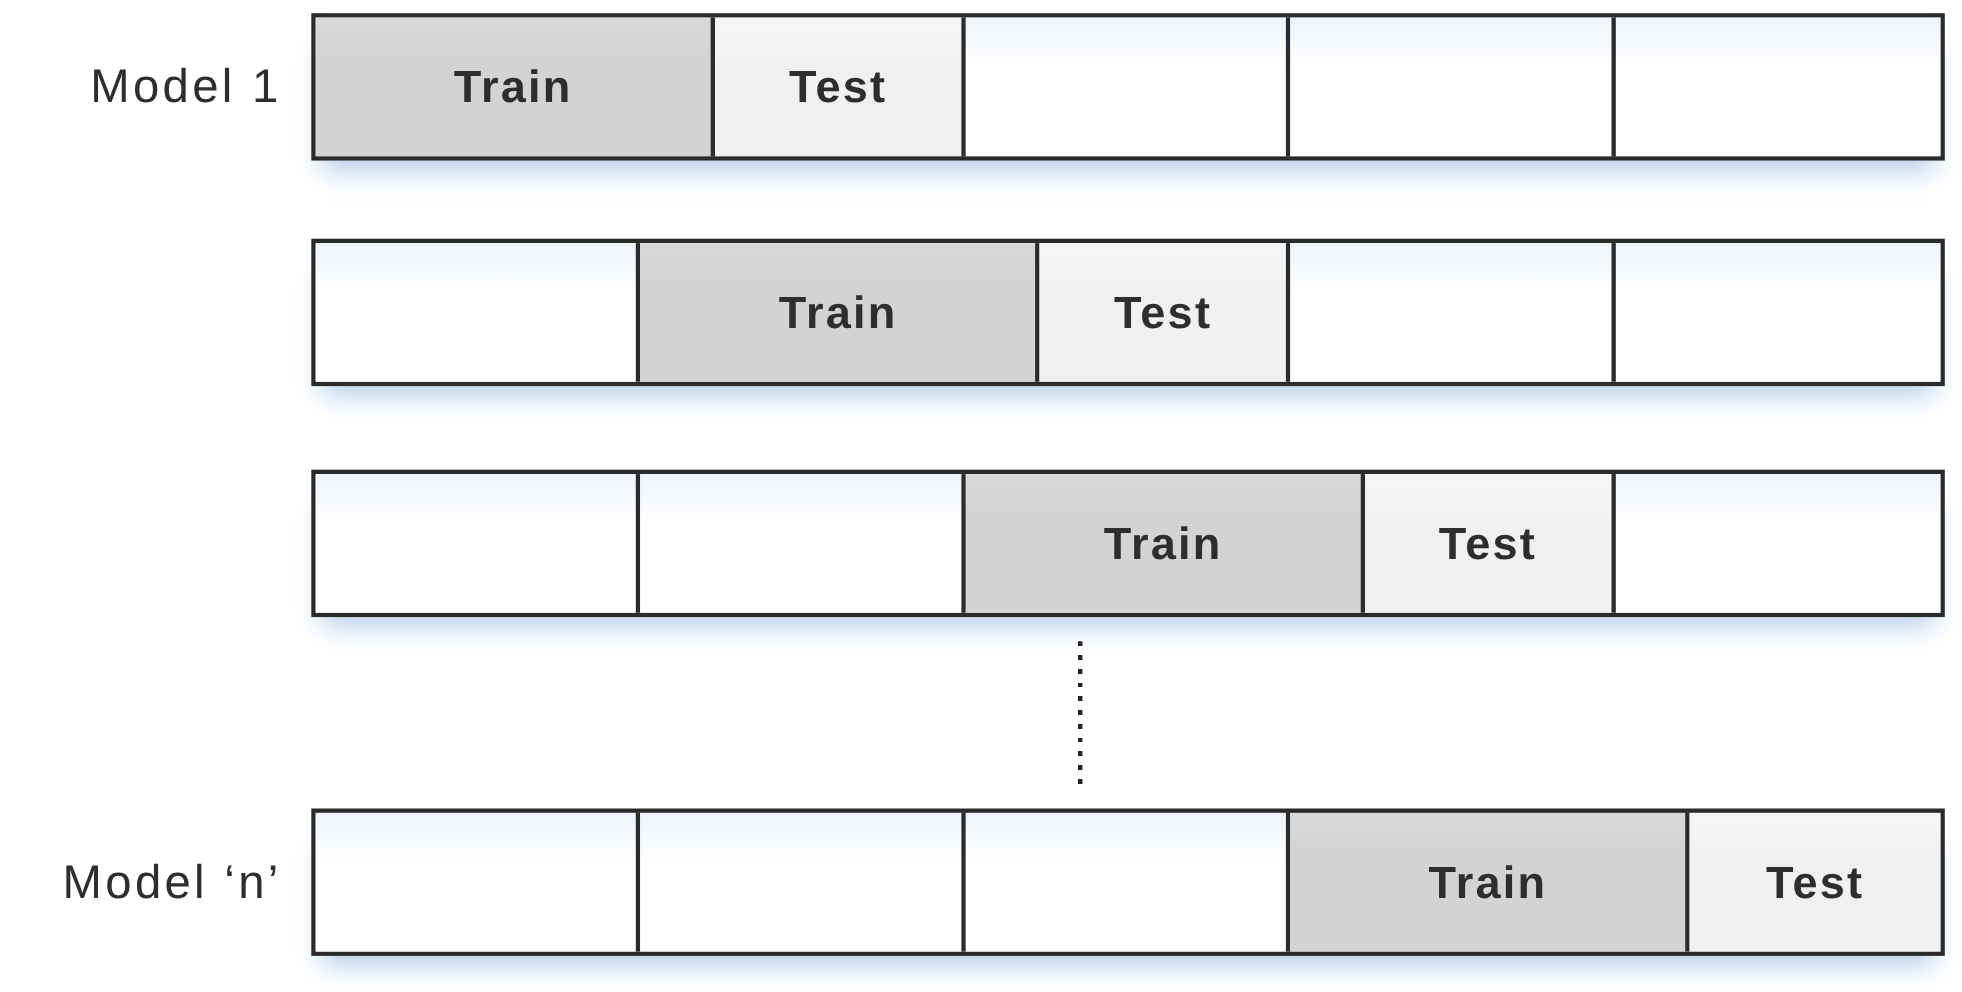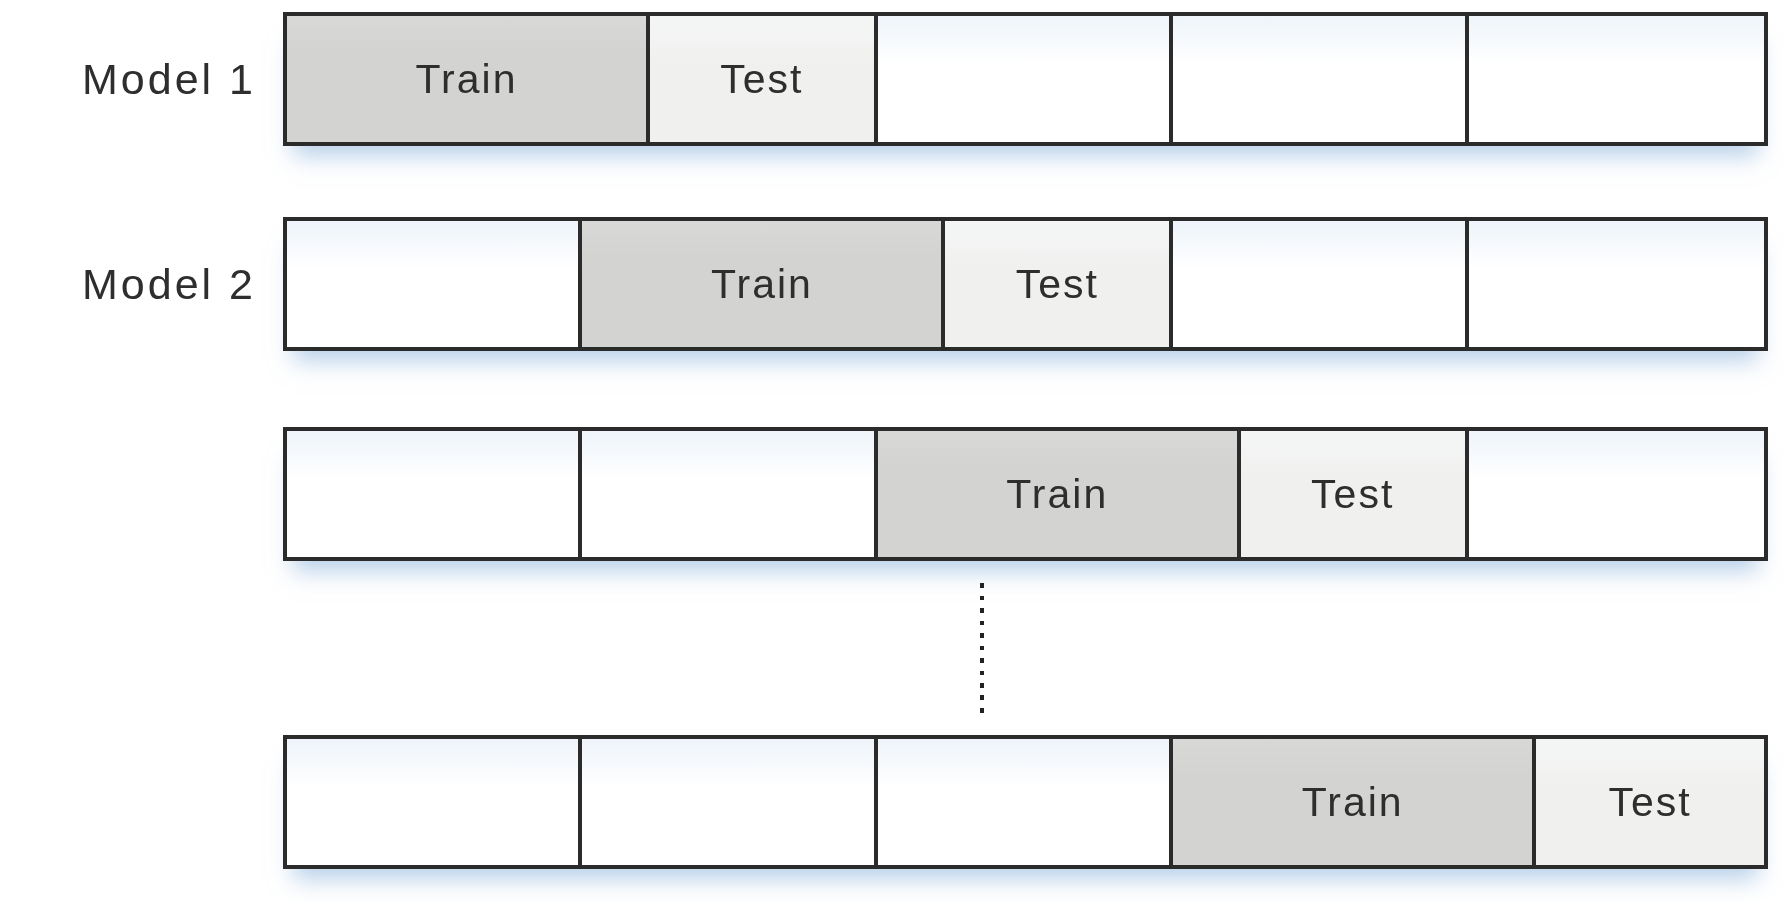--- a/index.html
+++ b/index.html
@@ -45,20 +45,21 @@
     position: absolute;
     left: 283px;
     top: 0;
     width: 1485px;
     height: 134px;
     box-sizing: border-box;
     border: 4px solid var(--border, #2b2b2b);
     display: flex;
     background: #ffffff;
     box-shadow: 0 20px 22px -10px rgba(125, 170, 215, 0.55);
+    font-weight: bold;
   }
   .seg {
     box-sizing: border-box;
     border-right: 4px solid var(--border, #2b2b2b);
     display: flex;
     align-items: center;
     justify-content: center;
     font-size: 41px;
     letter-spacing: 2px;
     color: var(--text, #2e2e2e);
@@ -98,21 +99,20 @@
   <div class="timeline-bar">
     <div class="seg train">Train</div>
     <div class="seg test">Test</div>
     <div class="seg blank"></div>
     <div class="seg blank"></div>
     <div class="seg blank"></div>
   </div>
 </div>
 
 <div class="model-row r1">
-  <div class="row-label">Model 2</div>
   <div class="timeline-bar">
     <div class="seg blank"></div>
     <div class="seg train">Train</div>
     <div class="seg test">Test</div>
     <div class="seg blank"></div>
     <div class="seg blank"></div>
   </div>
 </div>
 
 <div class="model-row r2">
@@ -121,20 +121,21 @@
     <div class="seg blank"></div>
     <div class="seg train">Train</div>
     <div class="seg test">Test</div>
     <div class="seg blank"></div>
   </div>
 </div>
 
 <div class="dotted-line"></div>
 
 <div class="model-row r3">
+  <div class="row-label">Model ‘n’</div>
   <div class="timeline-bar">
     <div class="seg blank"></div>
     <div class="seg blank"></div>
     <div class="seg blank"></div>
     <div class="seg train">Train</div>
     <div class="seg test">Test</div>
   </div>
 </div>
 
 </body></html>

